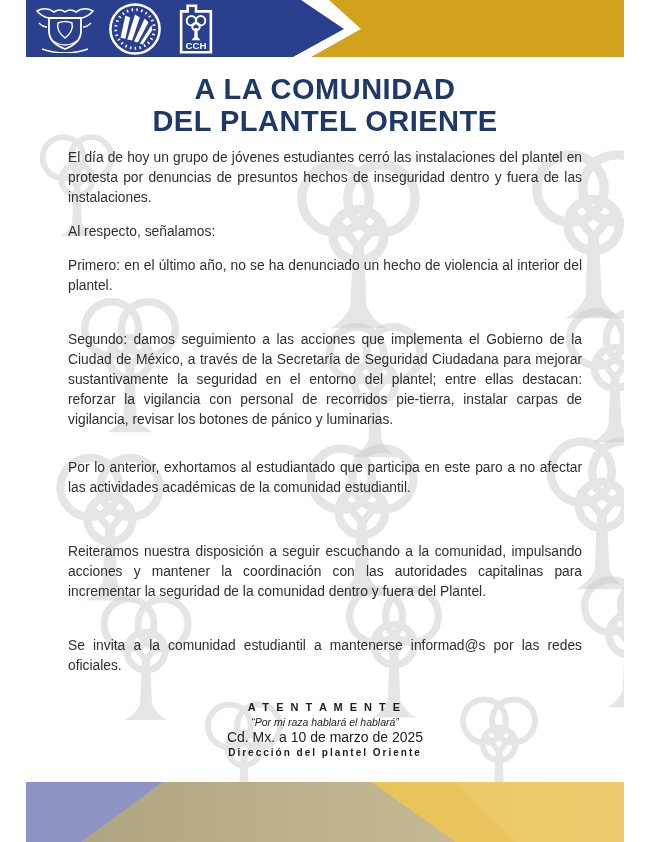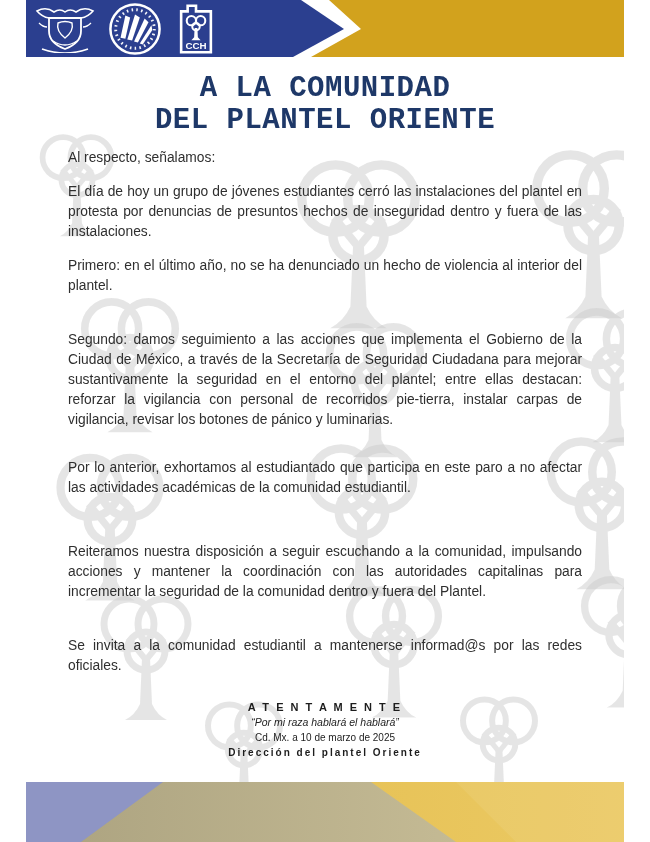--- a/index.html
+++ b/index.html
@@ -41,21 +41,21 @@
     font-weight: bold;
     letter-spacing: 0.1px;
     white-space: nowrap;
   }
   
   .title {
     position: relative;
     z-index: 1;
     margin: 16px 0 10px;
     text-align: center;
-    font-family: Liberation Mono, monospace;
+    font-family: Liberation Sans, sans-serif;
     font-weight: bold;
     font-size: 29px;
     line-height: 1.12;
     letter-spacing: 0.5px;
     color: #1e3868;
   }
   
   .letter-body {
     position: relative;
     z-index: 1;
@@ -74,21 +74,21 @@
   .signature {
     position: relative;
     z-index: 1;
     margin-top: 24px;
     text-align: center;
     color: #1d1d1d;
     line-height: 15px;
   }
   .sig-salutation { font-weight: bold; font-size: 11px; letter-spacing: 2px; }
   .sig-motto { font-style: italic; font-size: 10.5px; }
-  .sig-date { font-size: 10px; }
+  .sig-date { font-size: 14px; }
   .sig-office { font-weight: bold; font-size: 10px; letter-spacing: 2px; }
   
   .footband {
     position: absolute;
     left: 0; bottom: 0;
     width: 650px; height: 60px;
     z-index: 2;
   }
   .footband svg { display: block; }
   
@@ -207,22 +207,22 @@
       </svg>
     </div>
   </header>
 
   <h1 class="title">
     <span>A LA COMUNIDAD</span><br>
     <span>DEL PLANTEL ORIENTE</span>
   </h1>
 
   <main class="letter-body">
+    <p>El día de hoy un grupo de jóvenes estudiantes cerró las instalaciones del plantel en protesta por denuncias de presuntos hechos de inseguridad dentro y fuera de las instalaciones.</p>
     <p>Al respecto, señalamos:</p>
-    <p>El día de hoy un grupo de jóvenes estudiantes cerró las instalaciones del plantel en protesta por denuncias de presuntos hechos de inseguridad dentro y fuera de las instalaciones.</p>
     <p class="gap-lg">Primero: en el último año, no se ha denunciado un hecho de violencia al interior del plantel.</p>
     <p class="gap-md">Segundo: damos seguimiento a las acciones que implementa el Gobierno de la Ciudad de México, a través de la Secretaría de Seguridad Ciudadana para mejorar sustantivamente la seguridad en el entorno del plantel; entre ellas destacan: reforzar la vigilancia con personal de recorridos pie-tierra, instalar carpas de vigilancia, revisar los botones de pánico y luminarias.</p>
     <p class="gap-xl">Por lo anterior, exhortamos al estudiantado que participa en este paro a no afectar las actividades académicas de la comunidad estudiantil.</p>
     <p class="gap-lg">Reiteramos nuestra disposición a seguir escuchando a la comunidad, impulsando acciones y mantener la coordinación con las autoridades capitalinas para incrementar la seguridad de la comunidad dentro y fuera del Plantel.</p>
     <p class="gap-0">Se invita a la comunidad estudiantil a mantenerse informad@s por las redes oficiales.</p>
   </main>
 
   <section class="signature">
     <div class="sig-salutation">A T E N T A M E N T E</div>
     <div class="sig-motto">“Por mi raza hablará el hablará”</div>

